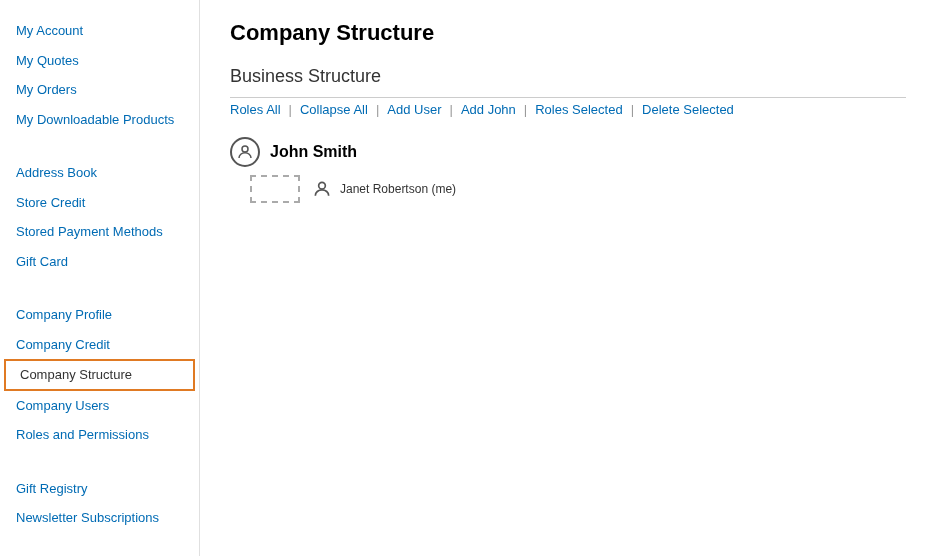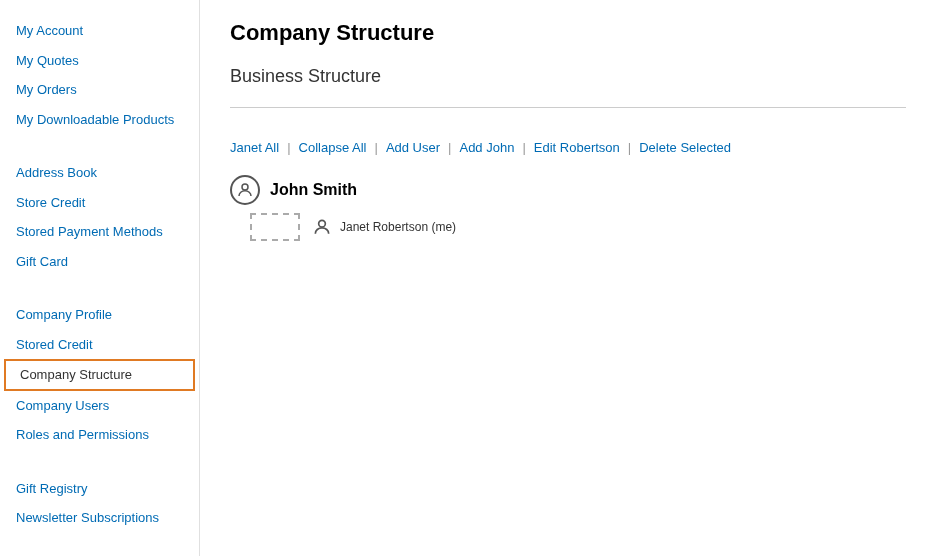--- a/index.html
+++ b/index.html
@@ -54,23 +54,23 @@
     .page-title {
       font-size: 22px;
       font-weight: bold;
       margin-bottom: 20px;
       color: #000;
     }
     .section-title {
       font-size: 18px;
       font-weight: normal;
       color: #333;
-      padding-bottom: 20px;
+      padding-bottom: 10px;
       border-bottom: 1px solid #ccc;
-      margin-bottom: 32px;
+      margin-bottom: 4px;
     }
     .toolbar {
       display: flex;
       align-items: center;
       gap: 0;
       margin-bottom: 20px;
       flex-wrap: wrap;
     }
     .toolbar-link {
       color: #006bb4;
@@ -156,48 +156,48 @@
     <div class="sidebar-divider"></div>
     <div class="sidebar-group">
       <a class="sidebar-item">Address Book</a>
       <a class="sidebar-item">Store Credit</a>
       <a class="sidebar-item">Stored Payment Methods</a>
       <a class="sidebar-item">Gift Card</a>
     </div>
     <div class="sidebar-divider"></div>
     <div class="sidebar-group">
       <a class="sidebar-item">Company Profile</a>
-      <a class="sidebar-item">Stored Credit</a>
+      <a class="sidebar-item">Company Credit</a>
       <a class="sidebar-item active">Company Structure</a>
       <a class="sidebar-item">Company Users</a>
       <a class="sidebar-item">Roles and Permissions</a>
     </div>
     <div class="sidebar-divider"></div>
     <div class="sidebar-group">
       <a class="sidebar-item">Gift Registry</a>
       <a class="sidebar-item">Newsletter Subscriptions</a>
 
     </div>
   </nav>
 
   <main class="main">
     <h1 class="page-title">Company Structure</h1>
 
     <h2 class="section-title">Business Structure</h2>
 
     <div class="toolbar">
-      <a class="toolbar-link">Janet All</a>
+      <a class="toolbar-link">Roles All</a>
       <span class="toolbar-sep">|</span>
       <a class="toolbar-link">Collapse All</a>
       <span class="toolbar-sep">|</span>
       <a class="toolbar-link">Add User</a>
       <span class="toolbar-sep">|</span>
       <a class="toolbar-link">Add John</a>
       <span class="toolbar-sep">|</span>
-      <a class="toolbar-link">Edit Robertson</a>
+      <a class="toolbar-link">Roles Selected</a>
       <span class="toolbar-sep">|</span>
       <a class="toolbar-link">Delete Selected</a>
     </div>
 
     <div class="tree">
 
       <div class="tree-root">
         <div class="user-icon-circle">
           <svg viewBox="0 0 24 24" fill="none" stroke="#555" stroke-width="2">
             <circle cx="12" cy="8" r="4"></circle>

